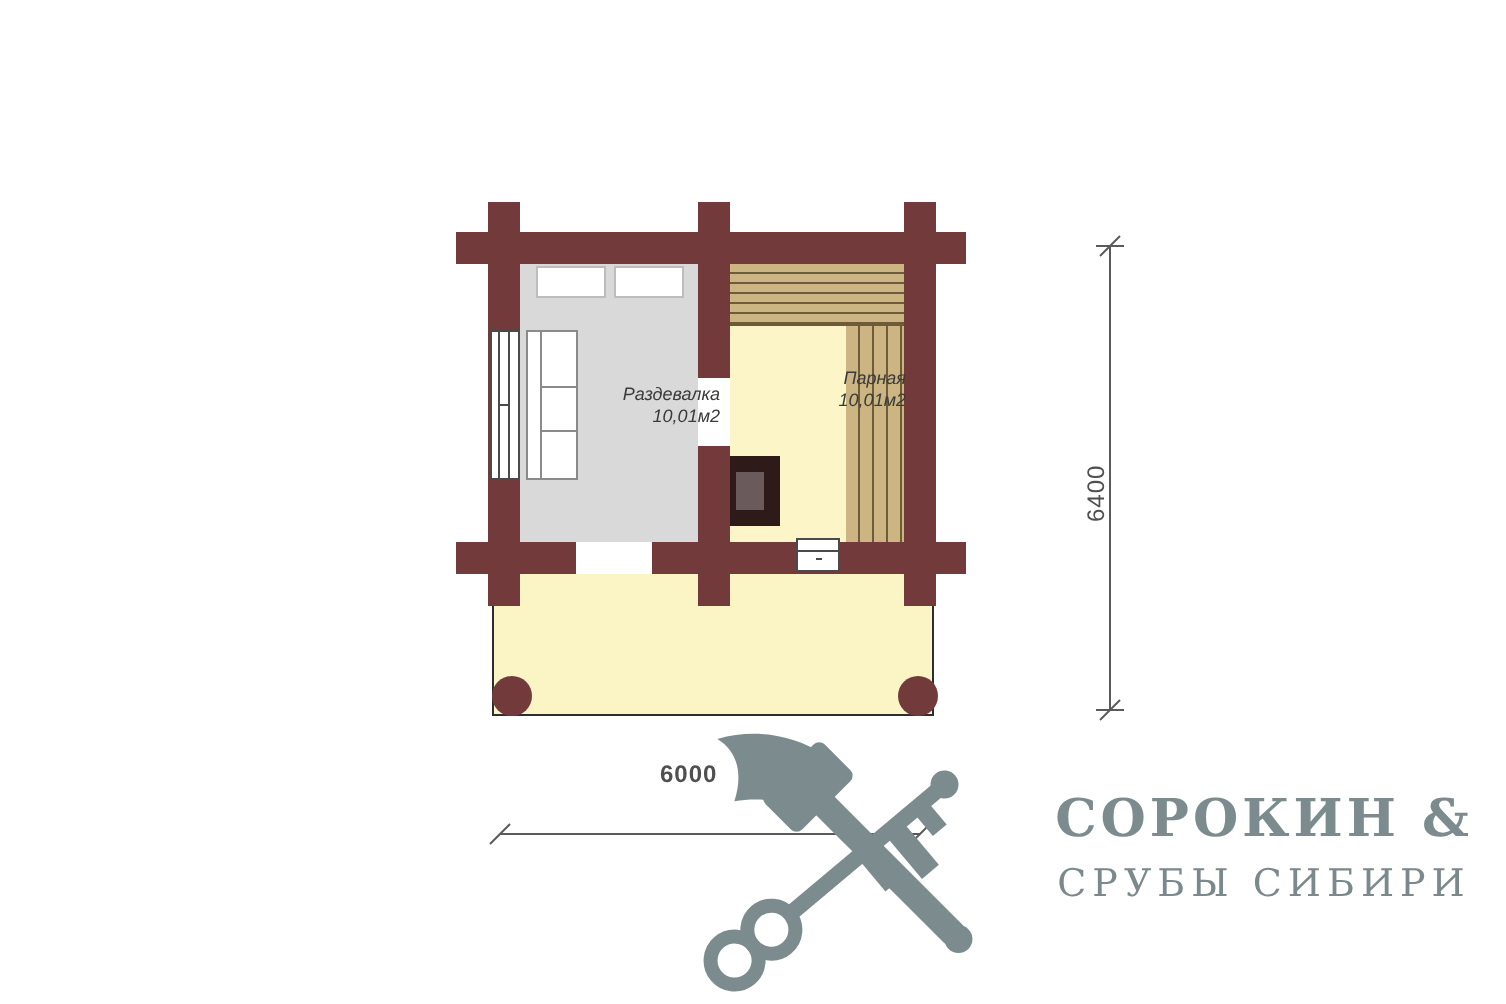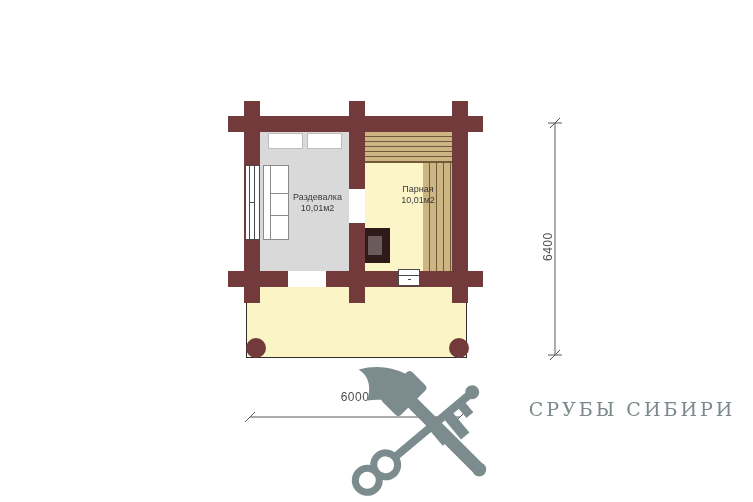--- a/index.html
+++ b/index.html
@@ -42,27 +42,27 @@
   .window-left .mull1{position:absolute;left:3px;top:0;width:1px;height:100%;background:#4a4a4a;}
   .window-left .mull2{position:absolute;left:8px;top:0;width:1px;height:100%;background:#4a4a4a;}
   .window-left .tick{position:absolute;left:3px;top:36px;width:6px;height:1px;background:#4a4a4a;}
   .door-step{left:398px;top:269px;width:22px;height:17px;background:#fff;border:1px solid #4a4a4a;box-sizing:border-box;}
   .door-step .l1{position:absolute;left:0;top:5px;width:100%;height:1px;background:#4a4a4a;}
   .door-step .l2{position:absolute;left:9px;top:9px;width:3px;height:1px;background:#4a4a4a;}
   
   .column{width:20px;height:20px;border-radius:50%;background:var(--wall);top:338px;}
   .column-left{left:246px;} .column-right{left:449px;}
   
-  .room-label{text-align:center;color:var(--label-text);font-size:9px;line-height:11px;}
+  .room-label{text-align:right;color:var(--label-text);font-size:9px;line-height:11px;font-style:italic;}
   .label-razdevalka{left:275px;top:192px;width:85px;}
   .label-parnaya{left:383px;top:184px;width:70px;}
   .label-kryltso{left:312px;top:320px;width:90px;}
   
   .dim-text{color:var(--dimension-text);font-size:12px;letter-spacing:0.5px;}
-  .dim-6000{left:330px;top:390px;width:50px;text-align:center;}
+  .dim-6000{left:330px;top:380px;width:50px;font-weight:bold;}
   .dim-6400{left:541px;top:261px;width:34px;transform:rotate(-90deg);transform-origin:0 0;}
   
   .logo-icon .solid{fill:var(--logo-color);}
   .logo-icon .ring{fill:none;stroke:var(--logo-color);stroke-width:7px;}
   .logo-text{left:511px;top:394px;width:242px;text-align:center;
     font-family:"DejaVu Serif","Liberation Serif",serif;}
   .logo-title{font-size:26px;font-weight:700;line-height:33px;letter-spacing:2px;color:var(--logo-color);white-space:nowrap;}
   .logo-sub{font-size:19px;font-weight:400;line-height:26px;letter-spacing:3px;color:var(--logo-subtitle);margin-top:2px;white-space:nowrap;text-align:center;}
   svg{position:absolute;overflow:visible;}
 </style>
@@ -147,16 +147,17 @@
     </g>
     <g transform="rotate(45 70 34)">
       <rect class="solid" x="56" y="27" width="112" height="13" rx="6"></rect>
       <circle class="solid" cx="166" cy="33.5" r="7"></circle>
       <rect class="solid" x="46" y="12" width="26" height="42" rx="4"></rect>
       <path class="solid" d="M52,16 C36,20 20,30 10,48 C22,45 32,52 38,64 C46,53 56,46 64,44 Z"></path>
     </g>
   </svg>
 
   <div class="abs logo-text">
+    <div class="logo-title">СОРОКИН &amp;</div>
     <div class="logo-sub">СРУБЫ СИБИРИ</div>
   </div>
 
 </div>
 
 </body></html>

